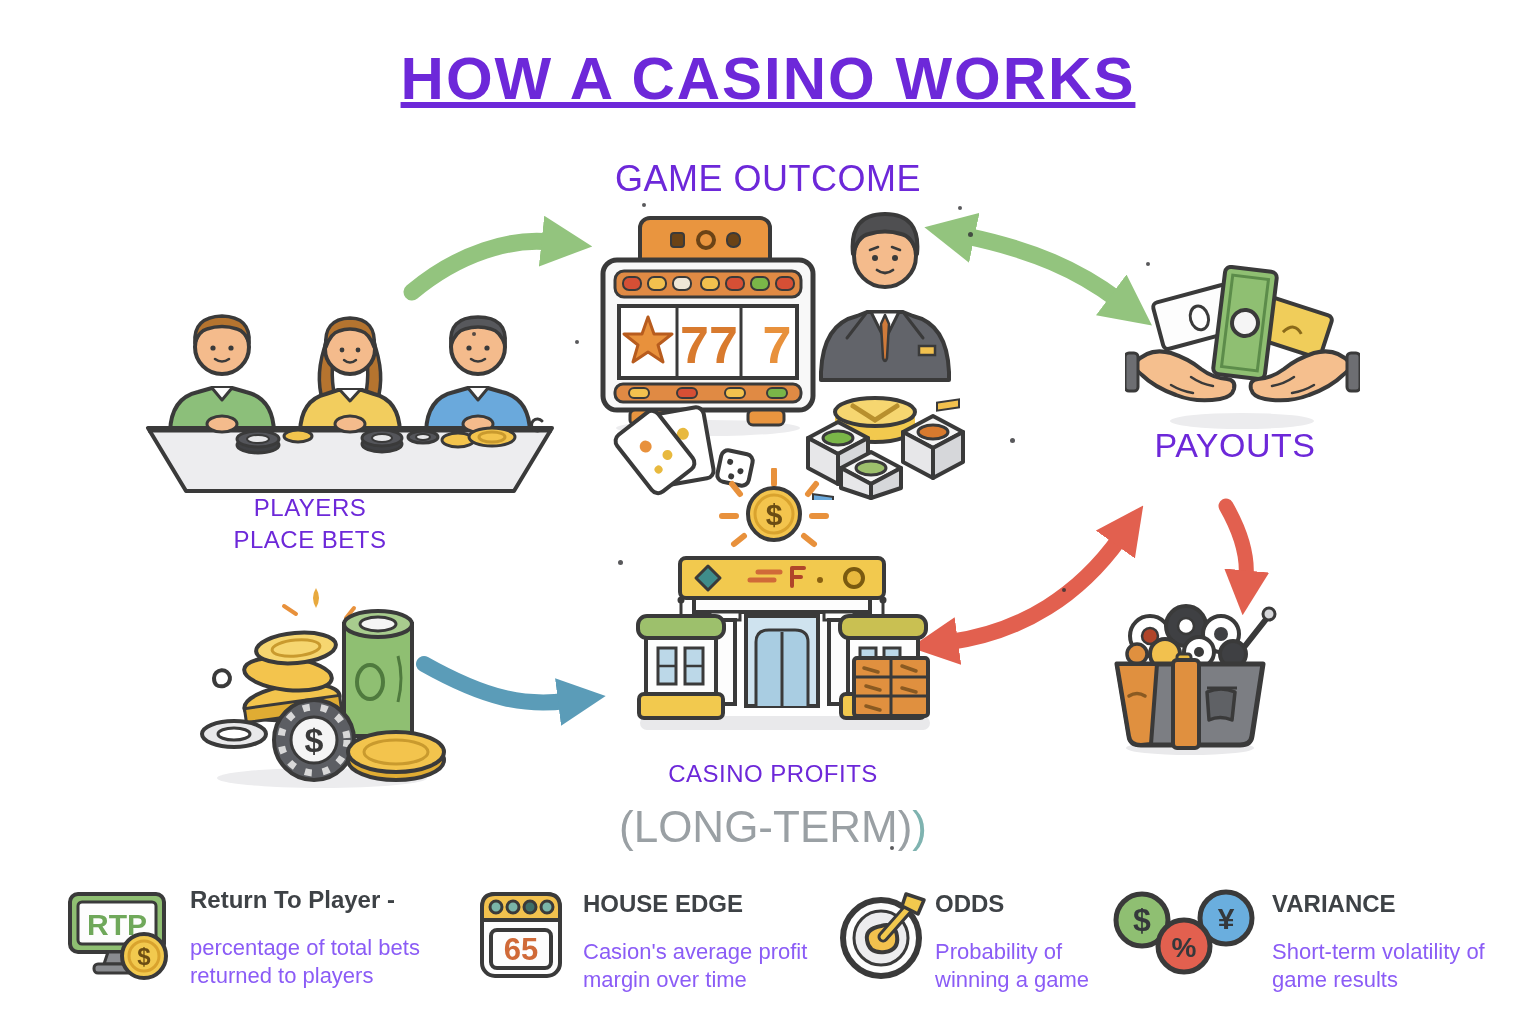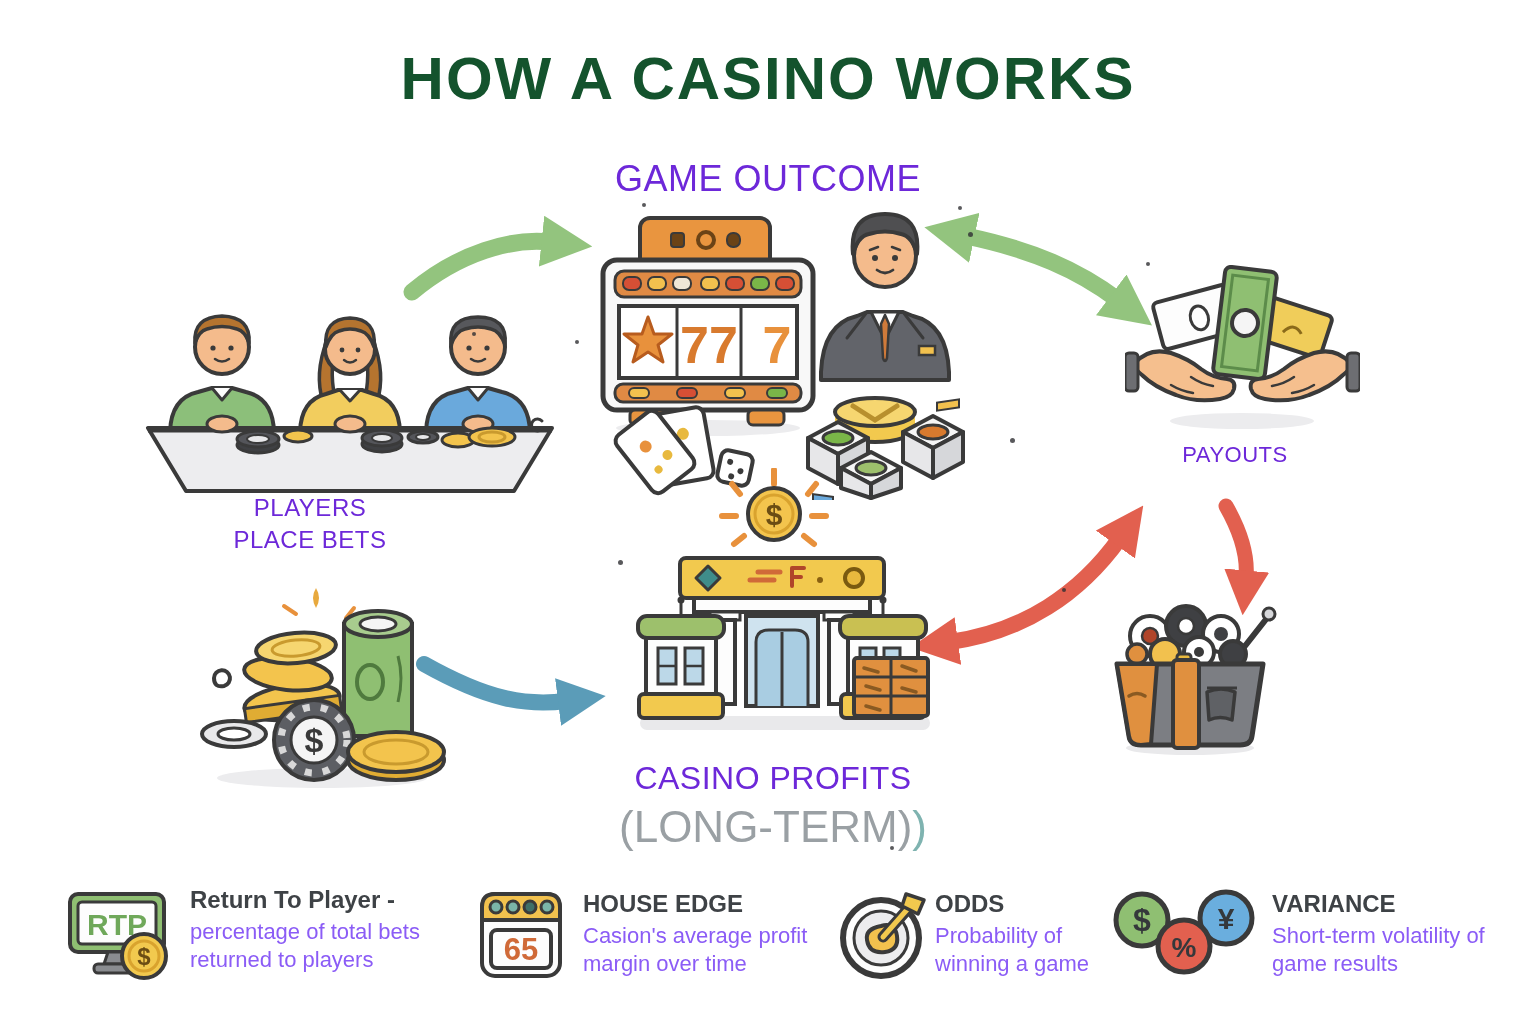--- a/index.html
+++ b/index.html
@@ -1,29 +1,29 @@
 <!DOCTYPE html>
 <html><head>
 <meta charset="utf-8">
 <style>
   html,body{margin:0;padding:0;background:#ffffff;}
   #stage{position:relative;width:1536px;height:1024px;background:#ffffff;overflow:hidden;
          font-family:"Liberation Sans",sans-serif;color:#3e4246;}
   .abs{position:absolute;}
   .ctr{text-align:center;}
-  #title{left:0;right:0;top:44px;font-size:60px;font-weight:800;letter-spacing:2px;color:#14532d;}
+  #title{left:0;right:0;top:44px;font-size:60px;font-weight:800;letter-spacing:2px;color:#6d28d9;text-decoration:underline;}
   .node-label{font-weight:400;color:#6d28d9;letter-spacing:.5px;}
   #lbl-game{left:568px;top:158px;width:400px;font-size:36px;}
   #lbl-players{left:110px;top:492px;width:400px;font-size:24px;line-height:1.33;text-align:center;}
-  #lbl-payouts{left:1135px;top:442px;width:200px;font-size:22px;}
+  #lbl-payouts{left:1135px;top:426px;width:200px;font-size:34px;}
   #lbl-losses{left:1080px;top:744px;width:200px;font-size:34px;}
-  #lbl-casino{left:593px;top:760px;width:360px;font-size:32px;}
+  #lbl-casino{left:593px;top:760px;width:360px;font-size:24px;}
   #lbl-longterm{left:593px;top:802px;width:360px;font-size:44px;font-weight:400;color:#9aa0a4;}
   #lbl-longterm .accent{color:#7fb3b0;}
-  .legend-title{font-size:24px;font-weight:800;color:#3e4246;margin-bottom:4px;}
+  .legend-title{font-size:24px;font-weight:800;color:#3e4246;margin-bottom:20px;}
   .legend-title.mixed{font-weight:700;}
   .legend-desc{font-size:22px;color:#8b5cf6;line-height:1.28;}
   svg text{font-family:"Liberation Sans",sans-serif;}
   .speck{position:absolute;background:#2f3033;border-radius:50%;opacity:.8;}
 </style>
 </head>
 <body>
 
 <div id="stage">
 

